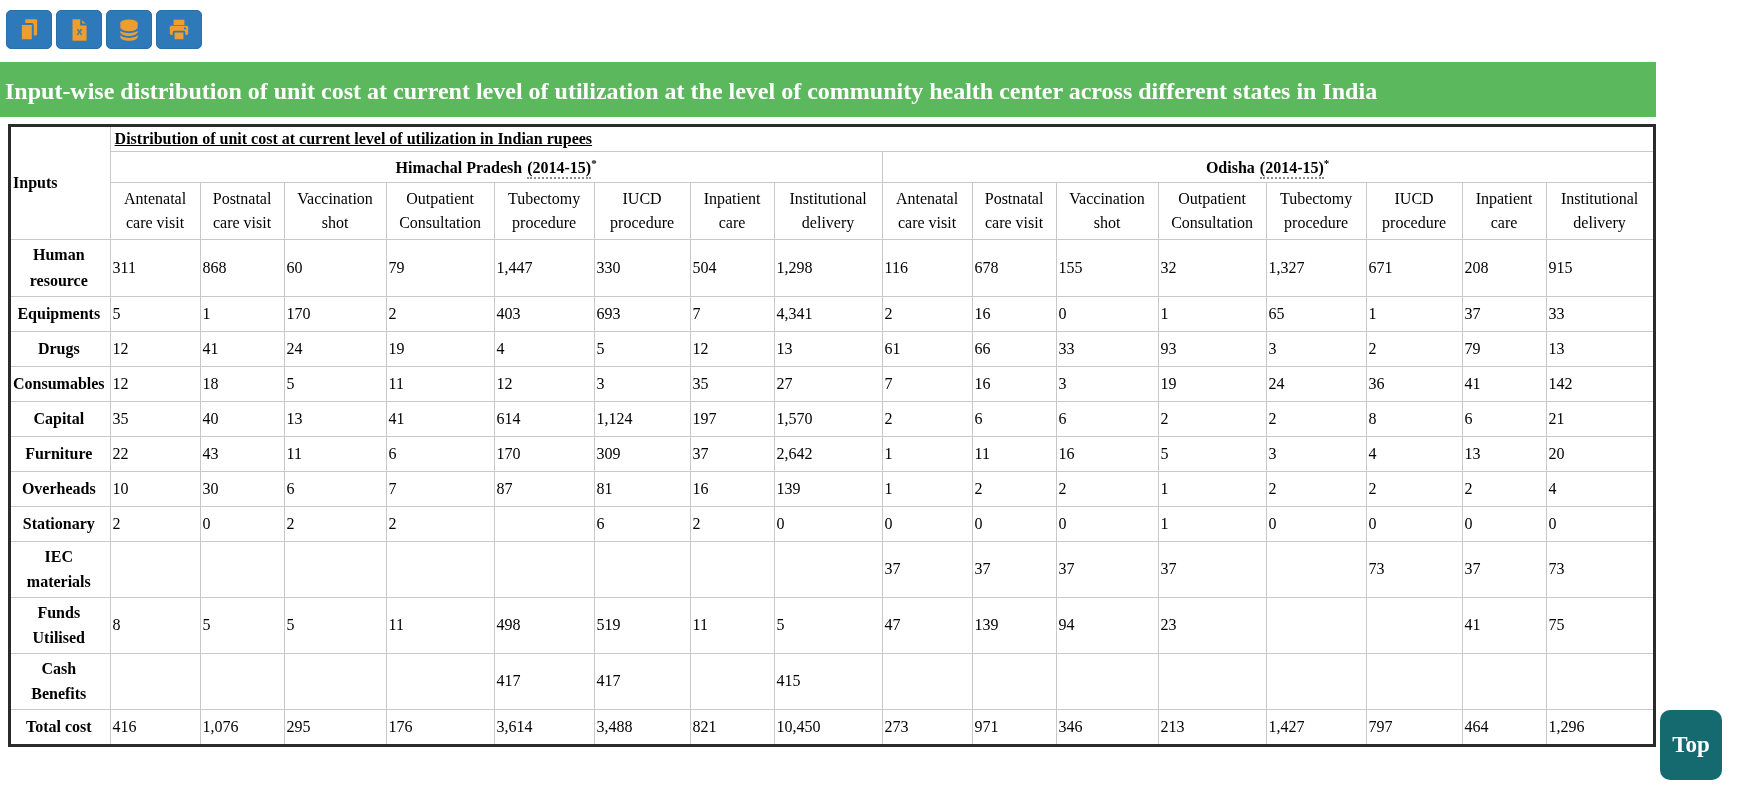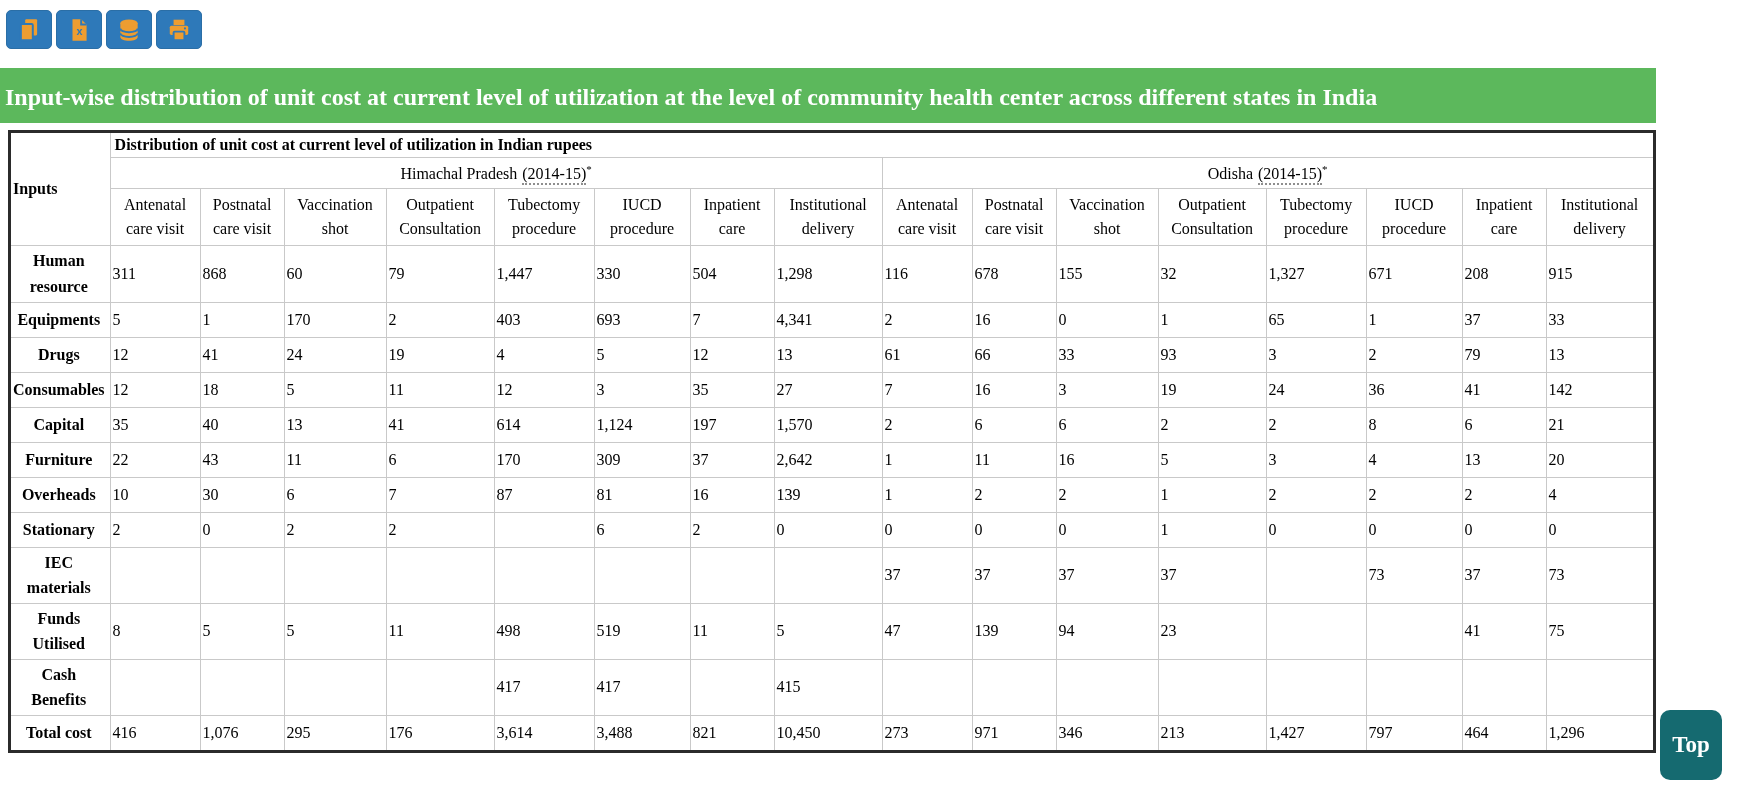--- a/index.html
+++ b/index.html
@@ -20,38 +20,38 @@
     width:46px;height:39px;background:var(--blue);
     border:1px solid #2a6ea6;border-radius:5px;
     display:flex;align-items:center;justify-content:center;
     color:var(--orange);cursor:pointer;padding:0;
   }
   .tbtn svg{display:block;}
   .tbtn .sep{stroke:var(--blue);stroke-width:1.8px;fill:currentColor;}
   .tbtn .sepline{stroke:var(--blue);stroke-width:1.8px;fill:none;}
   
   .title-bar{
-    margin-top:19px;width:1656px;min-height:55px;background:var(--green);
+    margin-top:13px;width:1656px;min-height:55px;background:var(--green);
     color:#fff;font-weight:bold;font-size:24px;line-height:1.2;
     display:flex;align-items:center;padding:8px 6px 4px 5px;
   }
   
   .data-table{
     border-collapse:collapse;table-layout:fixed;
     margin:7px 0 0 8px;border:3px solid #2b2b2b;
     background:#fff;
   }
   .data-table th,.data-table td{
     border:1px solid #c9c9c9;
     font-size:16px;vertical-align:middle;
     overflow:hidden;
   }
   .corner{font-size:18px;font-weight:bold;text-align:left;padding:2px;}
-  .top-header{font-size:15.5px;font-weight:bold;text-align:left;padding:3px 2px 3px 4px;}
-  .group{font-size:18px;font-weight:normal;text-align:center;padding:5px 2px;}
+  .top-header{font-size:15.5px;font-weight:bold;text-align:left;padding:3px 2px 3px 4px;text-decoration:underline;}
+  .group{font-size:18px;font-weight:bold;text-align:center;padding:5px 2px;}
   .dotted{border-bottom:2px dotted #8e8e8e;padding-bottom:1px;margin-left:5px;}
   .group sup{font-size:11px;vertical-align:super;}
   .col-h{font-weight:normal;text-align:center;font-size:16px;line-height:1.5;padding:4px 0;}
   .row-label{
     font-weight:bold;text-align:center;font-size:15px;
     padding:2px 5px 2px 2px;line-height:1.6;
   }
   .data-table td{
     text-align:left;padding:7px 2px 7px 2px;line-height:1.25;
   }

